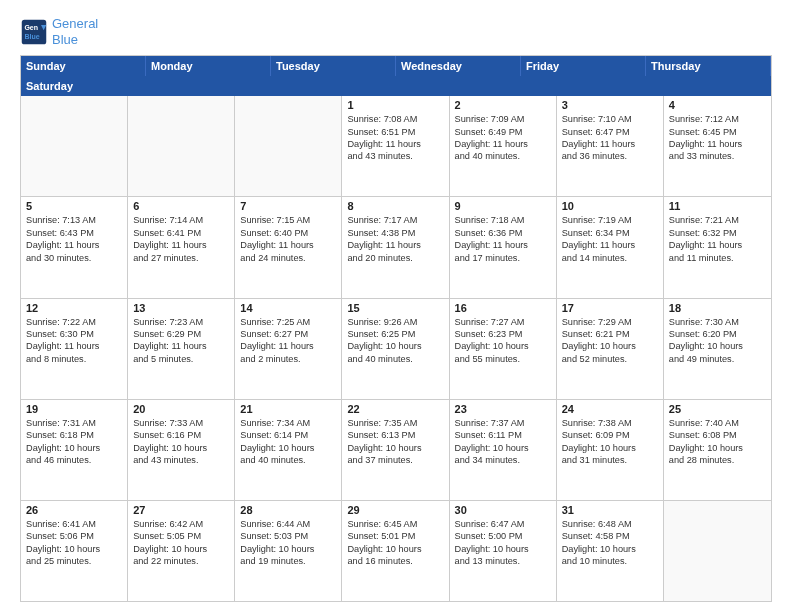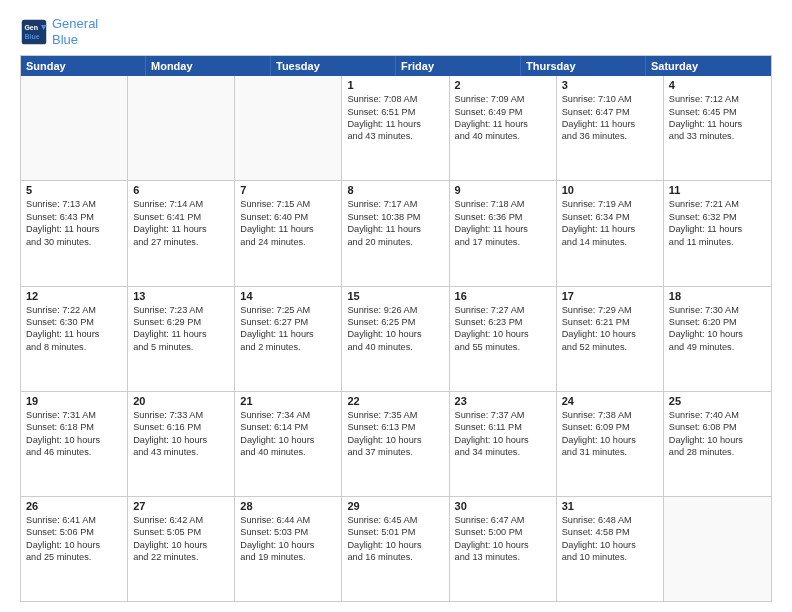--- a/index.html
+++ b/index.html
@@ -130,20 +130,21 @@
       <div class="month-title"></div>
       <div class="subtitle"></div>
     </div>
   </div>
 
   <div class="calendar">
     <div class="cal-header" id="cal-header">
         <div class="cal-header-cell">Sunday</div>
         <div class="cal-header-cell">Monday</div>
         <div class="cal-header-cell">Tuesday</div>
+        <div class="cal-header-cell">Wednesday</div>
         <div class="cal-header-cell">Friday</div>
         <div class="cal-header-cell">Thursday</div>
         <div class="cal-header-cell">Saturday</div>
       </div>
     <div class="cal-body" id="cal-body">
         <div class="cal-row">
           <div class="cal-cell empty"></div>
           <div class="cal-cell empty"></div>
           <div class="cal-cell empty"></div>
           <div class="cal-cell">
@@ -193,21 +194,21 @@
           <div class="cal-cell">
             <div class="day-num">7</div>
             <div class="cell-line">Sunrise: 7:15 AM</div>
             <div class="cell-line">Sunset: 6:40 PM</div>
             <div class="cell-line">Daylight: 11 hours</div>
             <div class="cell-line">and 24 minutes.</div>
           </div>
           <div class="cal-cell">
             <div class="day-num">8</div>
             <div class="cell-line">Sunrise: 7:17 AM</div>
-            <div class="cell-line">Sunset: 10:38 PM</div>
+            <div class="cell-line">Sunset: 4:38 PM</div>
             <div class="cell-line">Daylight: 11 hours</div>
             <div class="cell-line">and 20 minutes.</div>
           </div>
           <div class="cal-cell">
             <div class="day-num">9</div>
             <div class="cell-line">Sunrise: 7:18 AM</div>
             <div class="cell-line">Sunset: 6:36 PM</div>
             <div class="cell-line">Daylight: 11 hours</div>
             <div class="cell-line">and 17 minutes.</div>
           </div>

